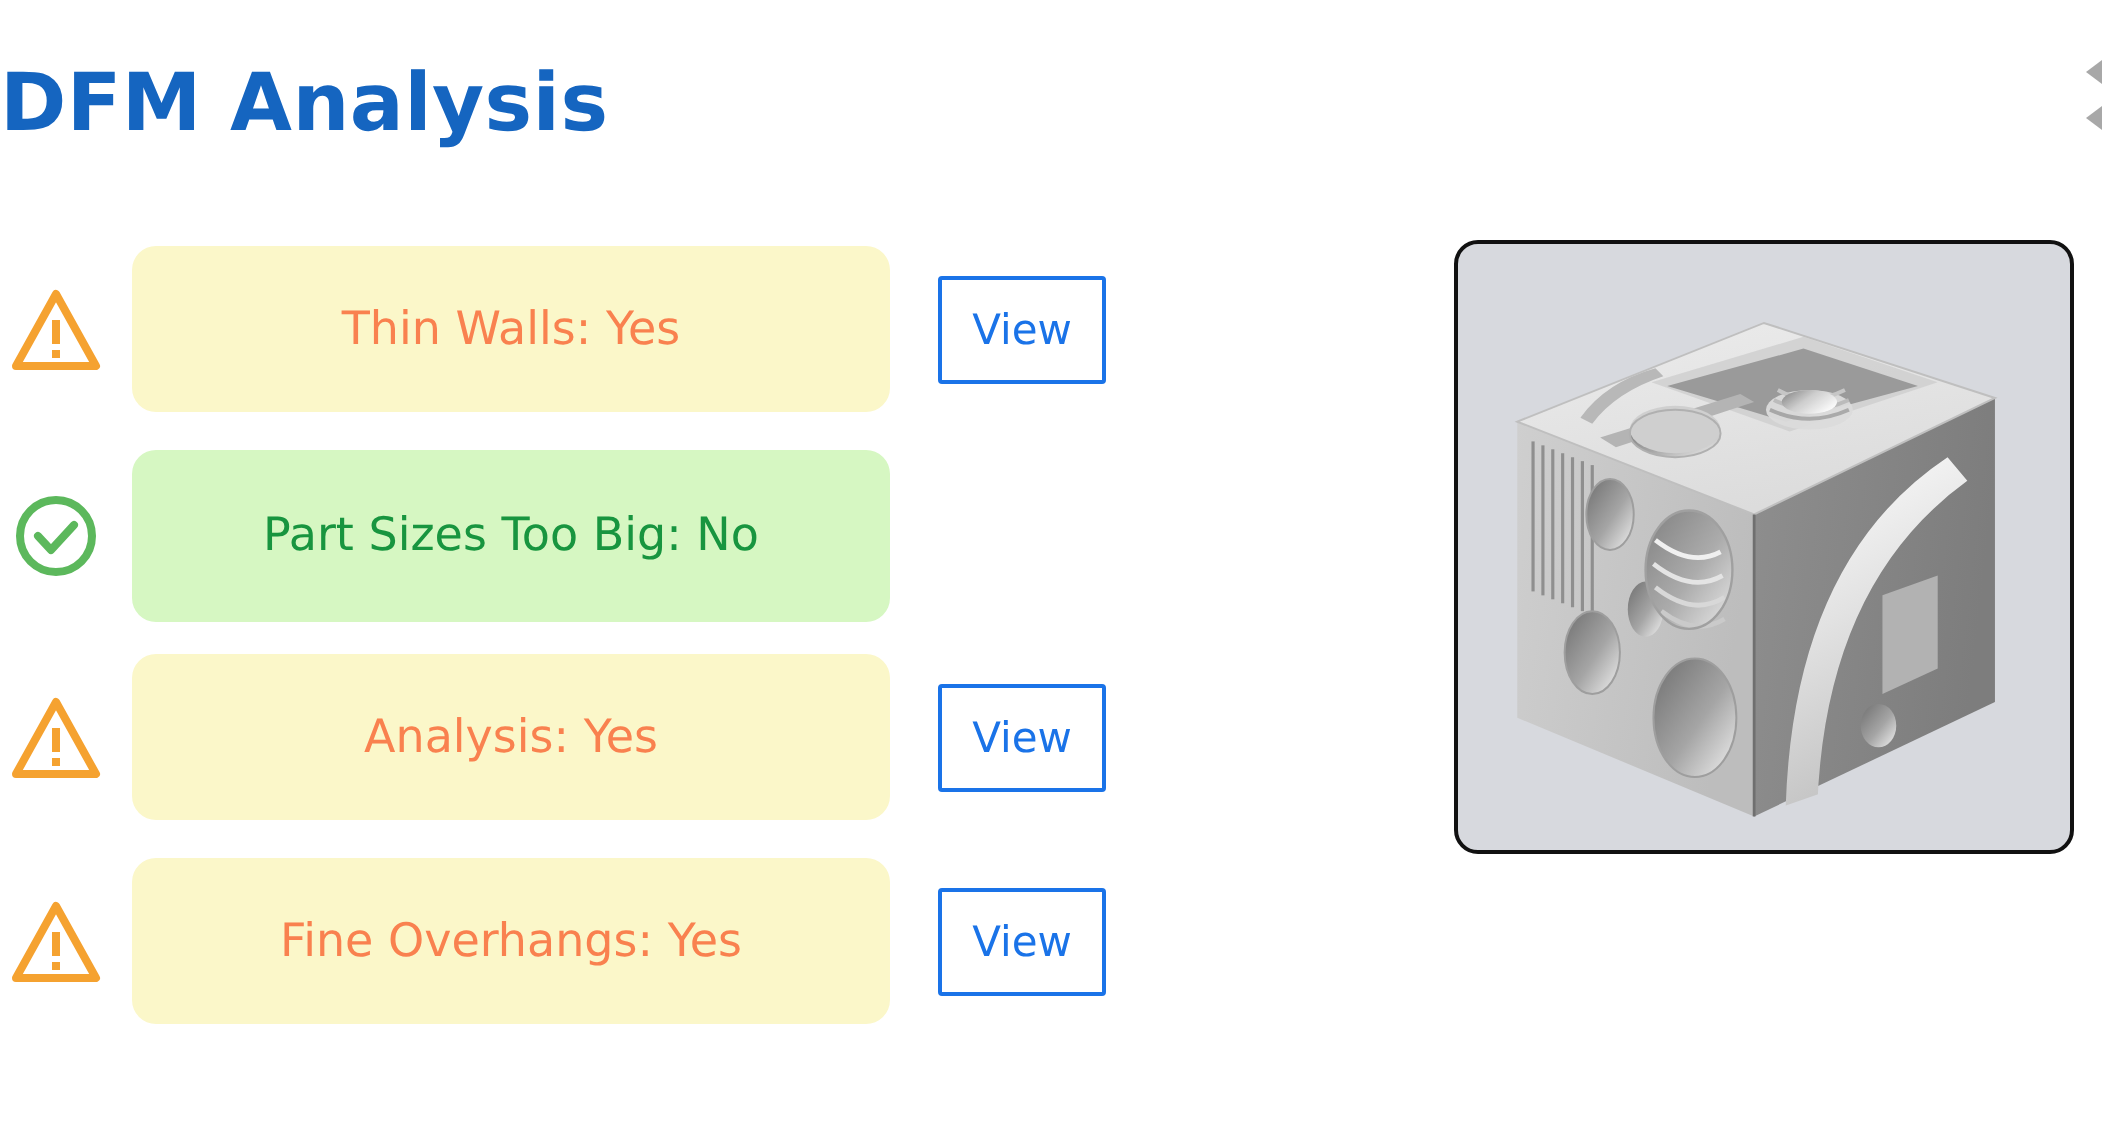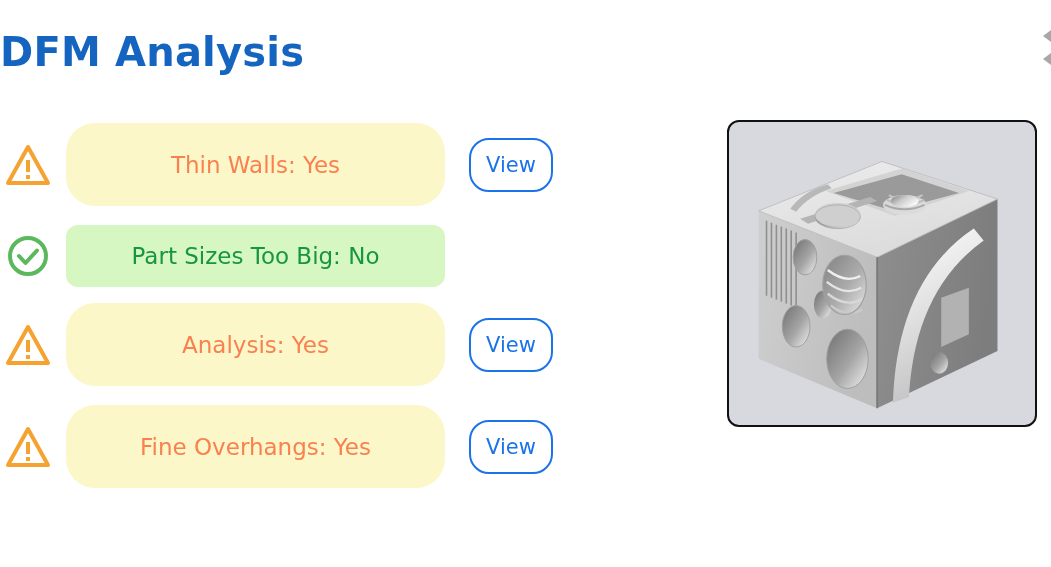--- a/index.html
+++ b/index.html
@@ -36,21 +36,21 @@
     width: 570px;
   }
   .check-row {
     position: relative;
     height: 83px;
     margin-bottom: 19px;
     display: flex;
     align-items: center;
   }
   .check-row.tall {
-    height: 62px;
+    height: 86px;
     margin-bottom: 16px;
   }
   .status-icon {
     width: 46px;
     height: 46px;
     margin-left: 5px;
     flex: 0 0 46px;
     display: flex;
     align-items: center;
     justify-content: center;
@@ -64,33 +64,32 @@
     border-radius: 12px;
     display: flex;
     align-items: center;
     justify-content: center;
     font-size: 23px;
     box-sizing: border-box;
   }
   .pill.warn {
     background: #fbf7c9;
     color: #f9814f;
-    border-radius: 29px;
   }
   .pill.ok {
     background: #d6f7c2;
     color: #18953f;
   }
 
   .view-btn {
     margin-left: 24px;
     width: 84px;
     height: 54px;
     border: 2px solid #1a73e8;
-    border-radius: 20px;
+    border-radius: 2px;
     background: #ffffff;
     color: #1a73e8;
     font-size: 21px;
     font-family: inherit;
     display: flex;
     align-items: center;
     justify-content: center;
     padding: 0;
     cursor: pointer;
     box-sizing: border-box;

